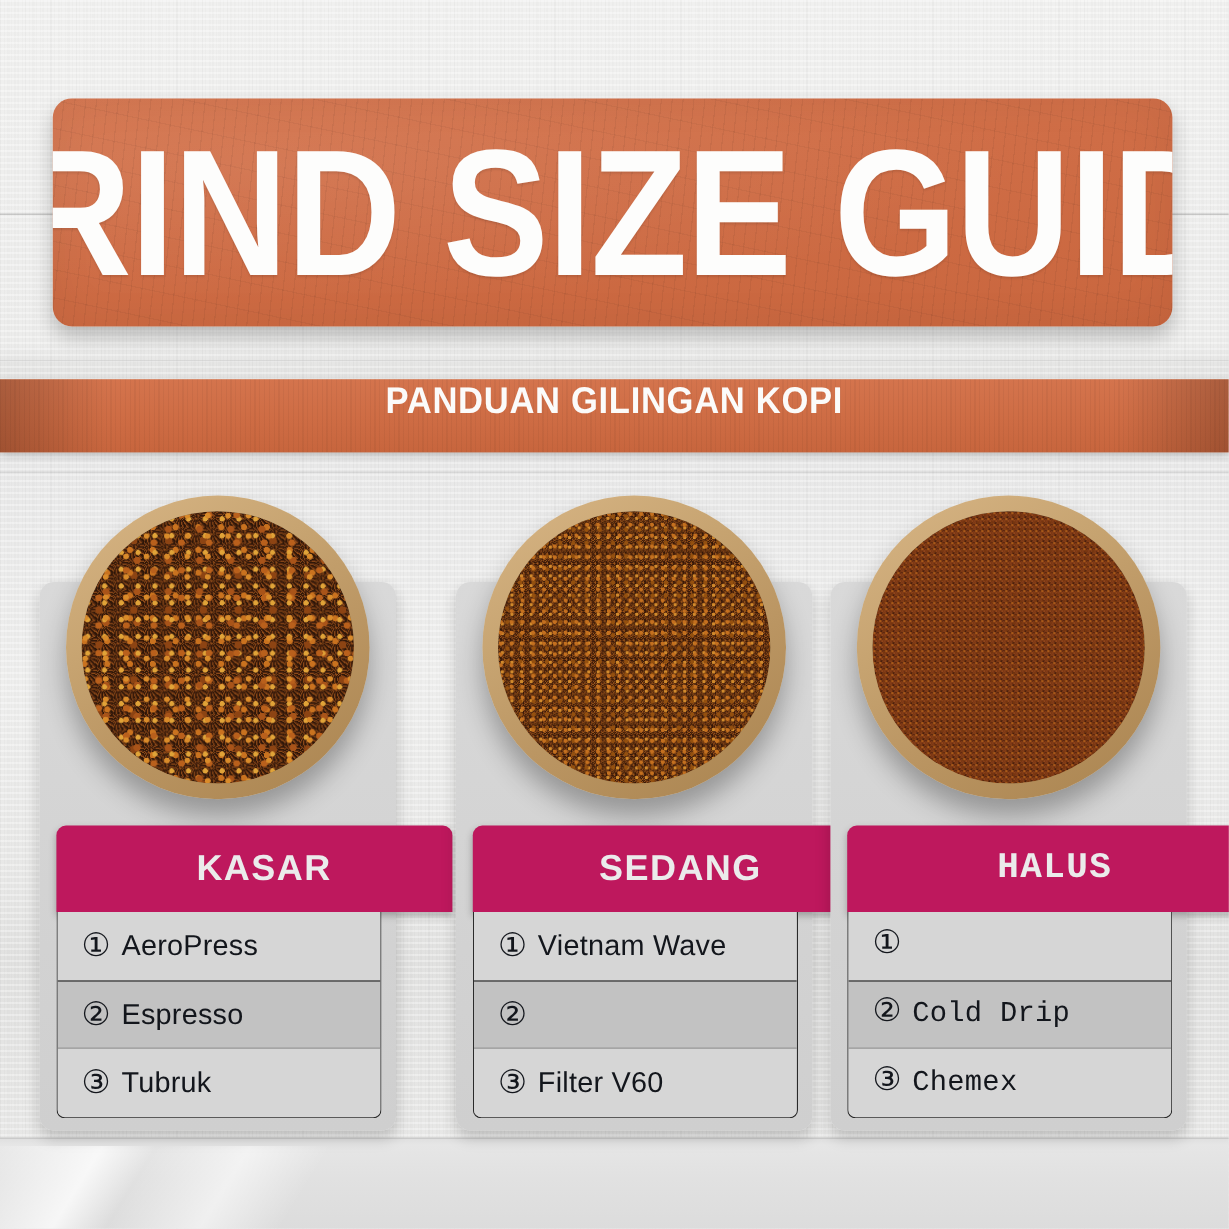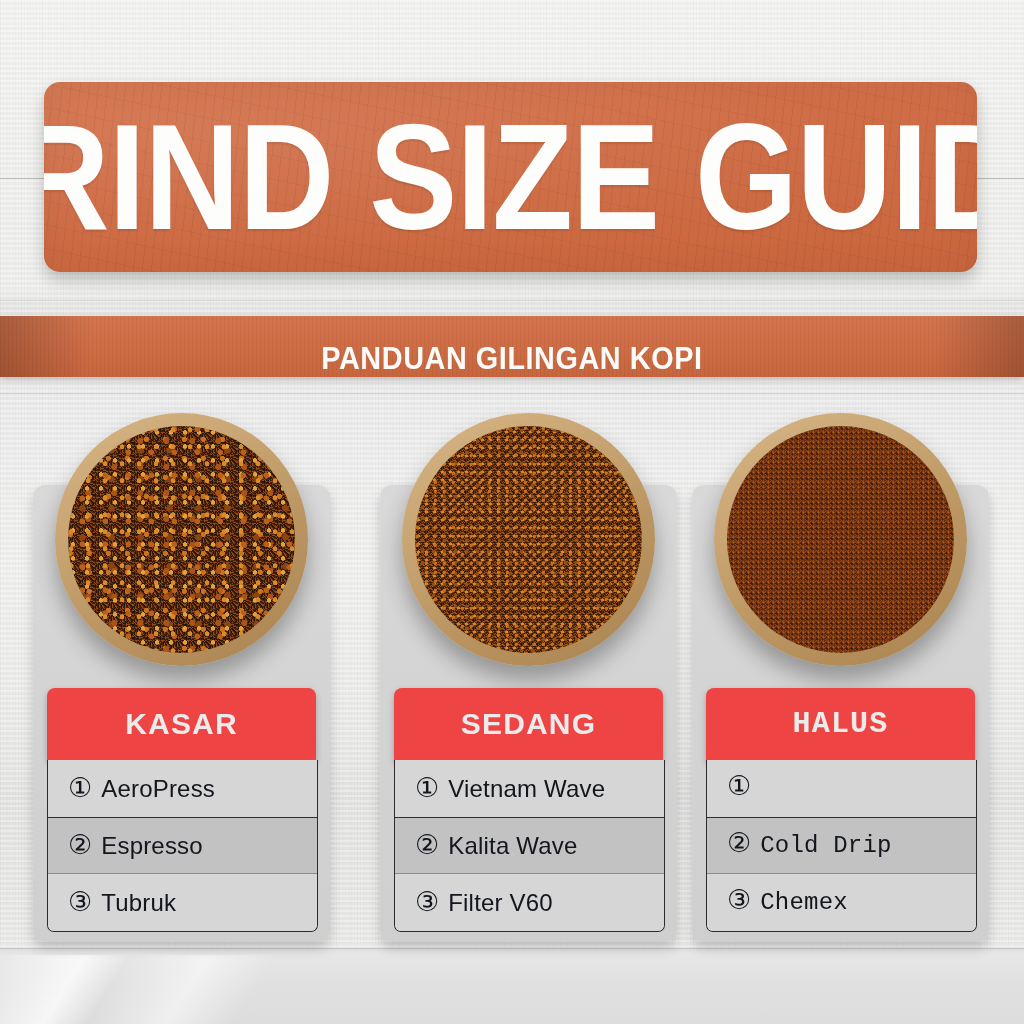--- a/index.html
+++ b/index.html
@@ -54,21 +54,21 @@
     letter-spacing:-1px;
     transform:scaleX(.88);
     white-space:nowrap;
     text-shadow:0 2px 2px rgba(0,0,0,.10);
   }
 
   
   .subbar{position:absolute;left:0;top:316px;width:1024px;height:61px;
     background:linear-gradient(180deg,#d4744d 0%,#ce6c44 55%,#c7653d 100%);
     box-shadow:0 3px 7px rgba(0,0,0,.18);
-    display:flex;align-items:flex-end;justify-content:center;overflow:hidden;}
+    display:flex;align-items:flex-start;justify-content:center;overflow:hidden;}
   .subbar-grain{position:absolute;inset:0;
     background-image:repeating-linear-gradient(90deg, rgba(0,0,0,.045) 0 1px, rgba(255,255,255,0) 1px 4px);}
   .subbar-shadow-l{position:absolute;left:0;top:0;width:90px;height:100%;
     background:linear-gradient(90deg,rgba(0,0,0,.20),rgba(0,0,0,0));}
   .subbar-shadow-r{position:absolute;right:0;top:0;width:90px;height:100%;
     background:linear-gradient(270deg,rgba(0,0,0,.20),rgba(0,0,0,0));}
   .subtitle{position:relative;
     font-family:"Liberation Sans Narrow","Liberation Sans",sans-serif;
     font-weight:700;font-size:31px;color:#fbfbfa;letter-spacing:.6px;
     transform:scaleX(.93);white-space:nowrap;}
@@ -129,24 +129,24 @@
       radial-gradient(circle at 30% 30%, #a85a19 0 .9px, rgba(0,0,0,0) 1.2px),
       radial-gradient(circle at 65% 55%, #76350f 0 1px, rgba(0,0,0,0) 1.3px),
       repeating-conic-gradient(from 15deg at 50% 50%, #6b2d11 0deg 9deg, #93471a 9deg 17deg, #4a1f0c 17deg 26deg),
       radial-gradient(ellipse at 52% 32%, rgba(255,150,60,.25), rgba(0,0,0,0) 62%),
       radial-gradient(ellipse at 30% 82%, rgba(0,0,0,.42), rgba(0,0,0,0) 55%),
       radial-gradient(ellipse at 80% 80%, rgba(0,0,0,.30), rgba(0,0,0,0) 55%);
     background-size:5px 5px,6px 6px,5px 5px,100% 100%,100% 100%,100% 100%;
   }
 
   
-  .cat-head{position:absolute;left:14px;top:203px;width:269px;height:72px;
-    background:#ef4444;border-radius:8px 8px 0 0;
+  .cat-head{position:absolute;left:14px;top:203px;width:314px;height:72px;
+    background:#be185d;border-radius:8px 8px 0 0;
     display:flex;align-items:center;justify-content:center;
-    box-shadow:0 3px 6px rgba(0,0,0,.25);}
+    box-shadow:0 3px 6px rgba(0,0,0,.25);padding-left:16px;}
   .cat-head span{color:#ebebeb;font-weight:700;font-size:30px;letter-spacing:1.2px;}
 
   
   .list{position:absolute;left:14px;top:275px;width:269px;
     border:1px solid #2b2b2b;border-top:none;border-radius:0 0 7px 7px;overflow:hidden;}
   .row{height:57px;display:flex;align-items:center;padding-left:20px;box-sizing:border-box;}
   .row.alt{background:#d6d6d6;}
   .row.alt2{background:#c2c2c2;border-top:1px solid #2f2f2f;border-bottom:1px solid #8e8e8e;}
   .row .num{font-size:27px;color:#13161c;margin-right:9px;line-height:1;}
   .row .lbl{font-size:24px;color:#13161c;letter-spacing:.2px;white-space:nowrap;}
@@ -213,21 +213,20 @@
     <div class="cat-head">
       <span>SEDANG</span>
     </div>
     <div class="list">
       <div class="row alt">
         <span class="num">①</span>
         <span class="lbl">Vietnam Wave</span>
       </div>
       <div class="row alt2">
         <span class="num">②</span>
-        <span class="lbl">Kalita Wave</span>
       </div>
       <div class="row alt">
         <span class="num">③</span>
         <span class="lbl">Filter V60</span>
       </div>
     </div>
   </div>
 
   <div class="col c3">
     <div class="panel"></div>

